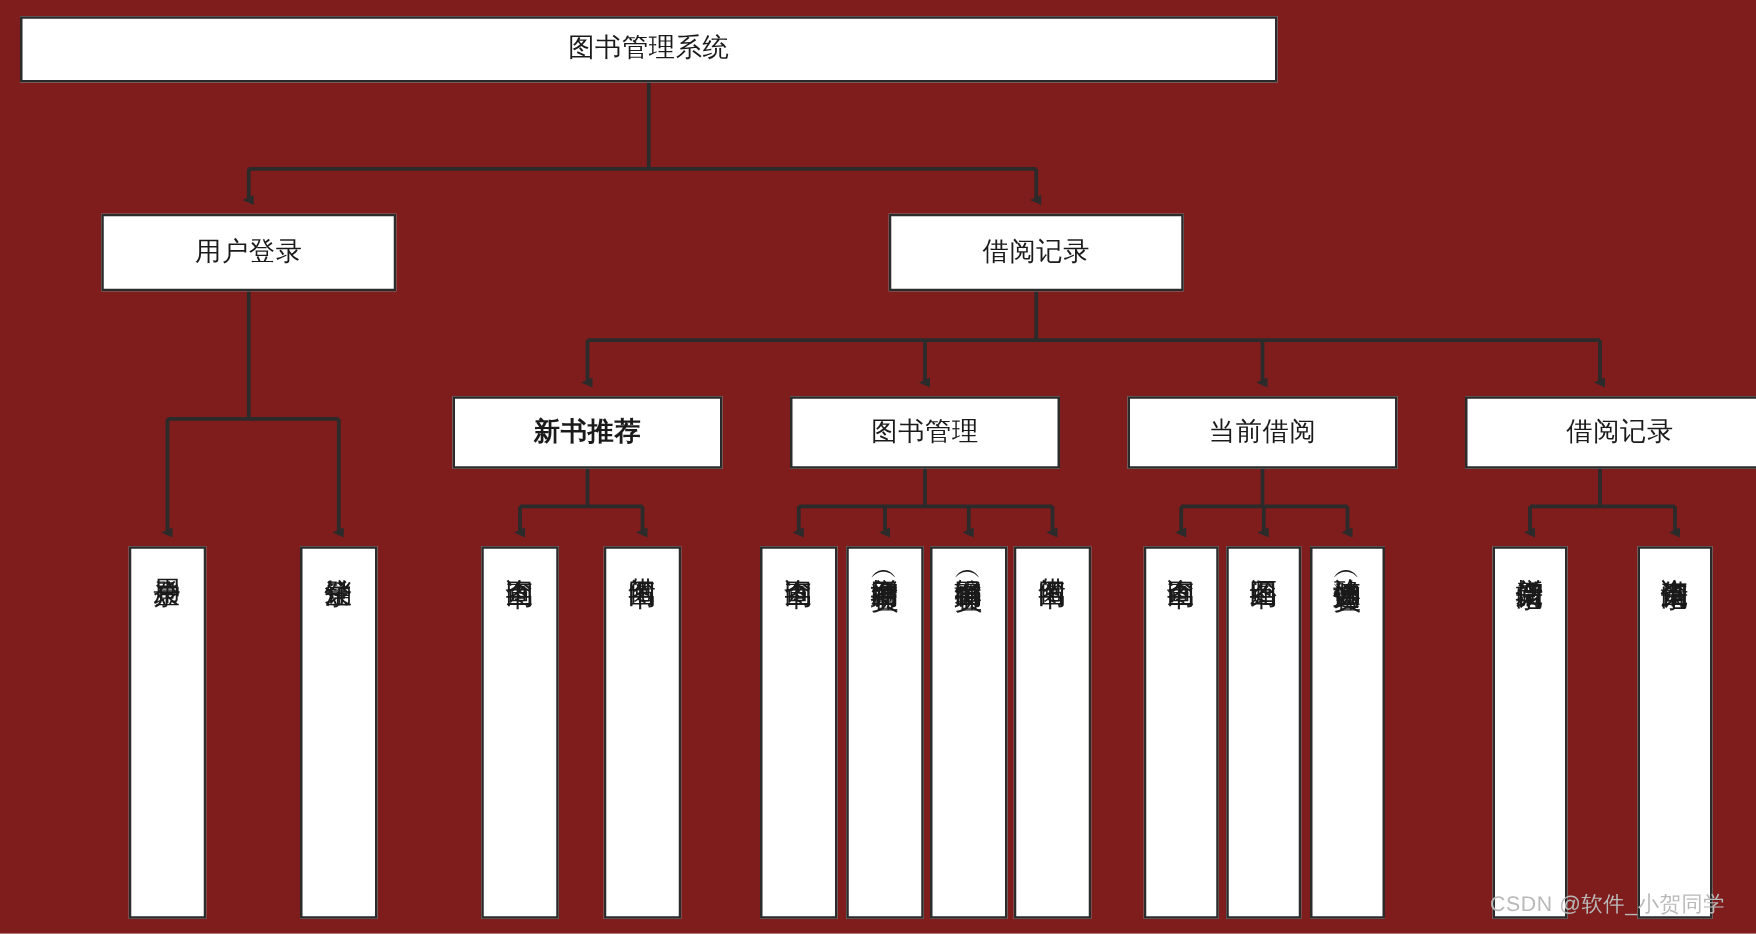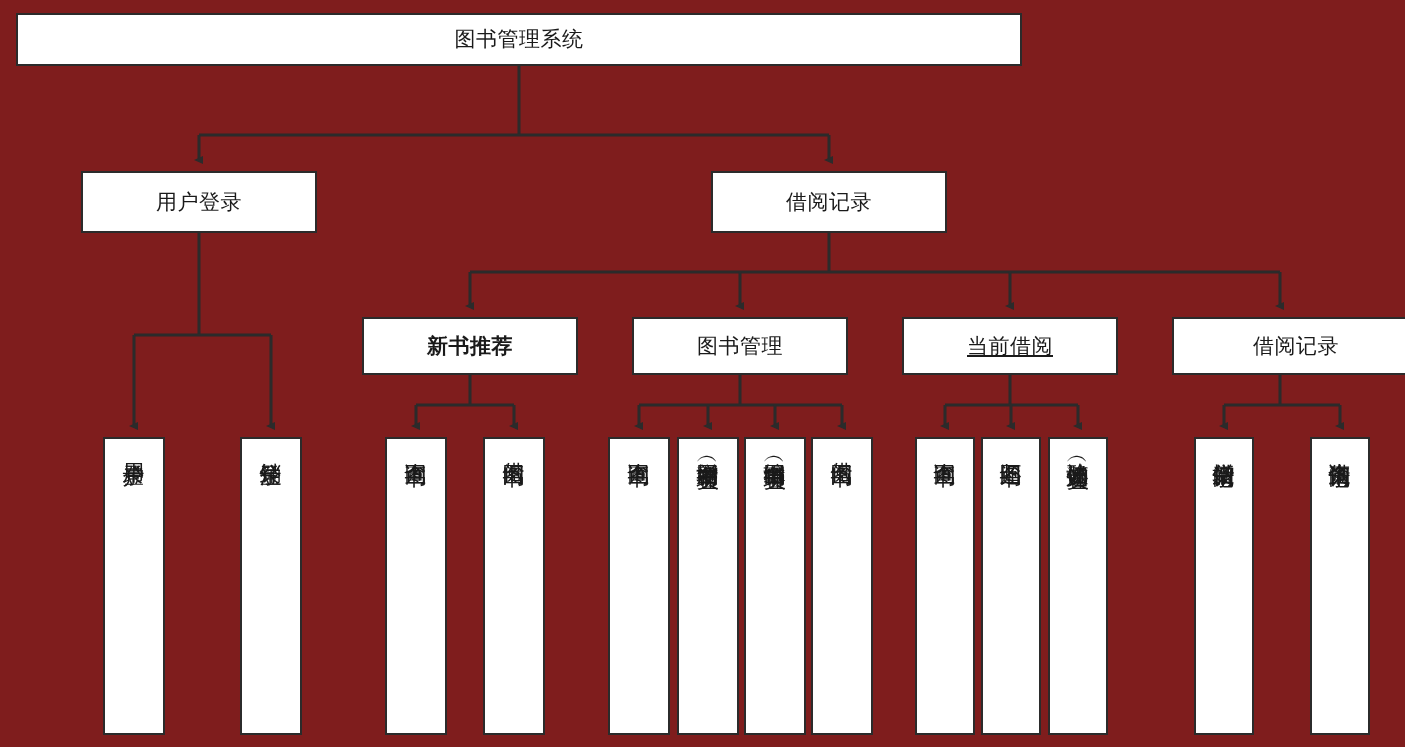--- a/index.html
+++ b/index.html
@@ -121,21 +121,21 @@
       </div>
       <div class="node horizontal" style="left: 711px; top: 171px; width: 236px; height: 62px;">
         <span class="node-label">借阅记录</span>
       </div>
       <div class="node horizontal" style="left: 362px; top: 317px; width: 216px; height: 58px; font-weight: bold;">
         <span class="node-label">新书推荐</span>
       </div>
       <div class="node horizontal" style="left: 632px; top: 317px; width: 216px; height: 58px;">
         <span class="node-label">图书管理</span>
       </div>
-      <div class="node horizontal" style="left: 902px; top: 317px; width: 216px; height: 58px; text-decoration: underline;">
+      <div class="node horizontal" style="left: 902px; top: 317px; width: 216px; height: 58px;">
         <span class="node-label">当前借阅</span>
       </div>
       <div class="node horizontal" style="left: 1172px; top: 317px; width: 248px; height: 58px;">
         <span class="node-label">借阅记录</span>
       </div>
       <div class="node vertical" style="left: 103px; top: 437px; width: 62px; height: 298px;">
         <span class="node-label">用户登录</span>
       </div>
       <div class="node vertical" style="left: 240px; top: 437px; width: 62px; height: 298px;">
         <span class="node-label">注销登录</span>
@@ -167,13 +167,14 @@
       <div class="node vertical" style="left: 1048px; top: 437px; width: 60px; height: 298px;">
         <span class="node-label">确认归还（管理员）</span>
       </div>
       <div class="node vertical" style="left: 1194px; top: 437px; width: 60px; height: 298px;">
         <span class="node-label">新增借阅记录</span>
       </div>
       <div class="node vertical" style="left: 1310px; top: 437px; width: 60px; height: 298px;">
         <span class="node-label">查询借阅记录</span>
       </div>
     </div>
+  <div class="watermark" style="left: 1192px; top: 712px;">CSDN @软件_小贺同学</div>
 </div>
 
 </body></html>

